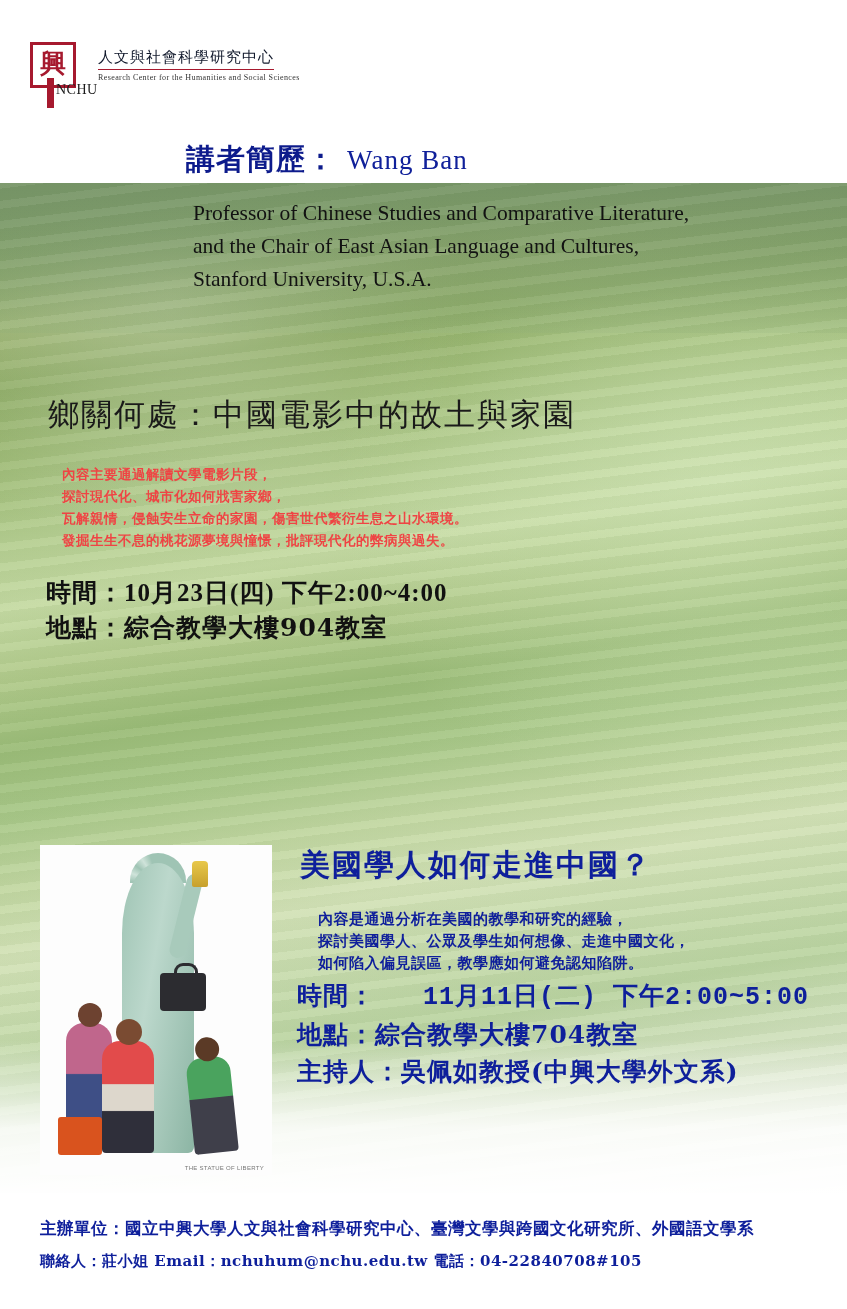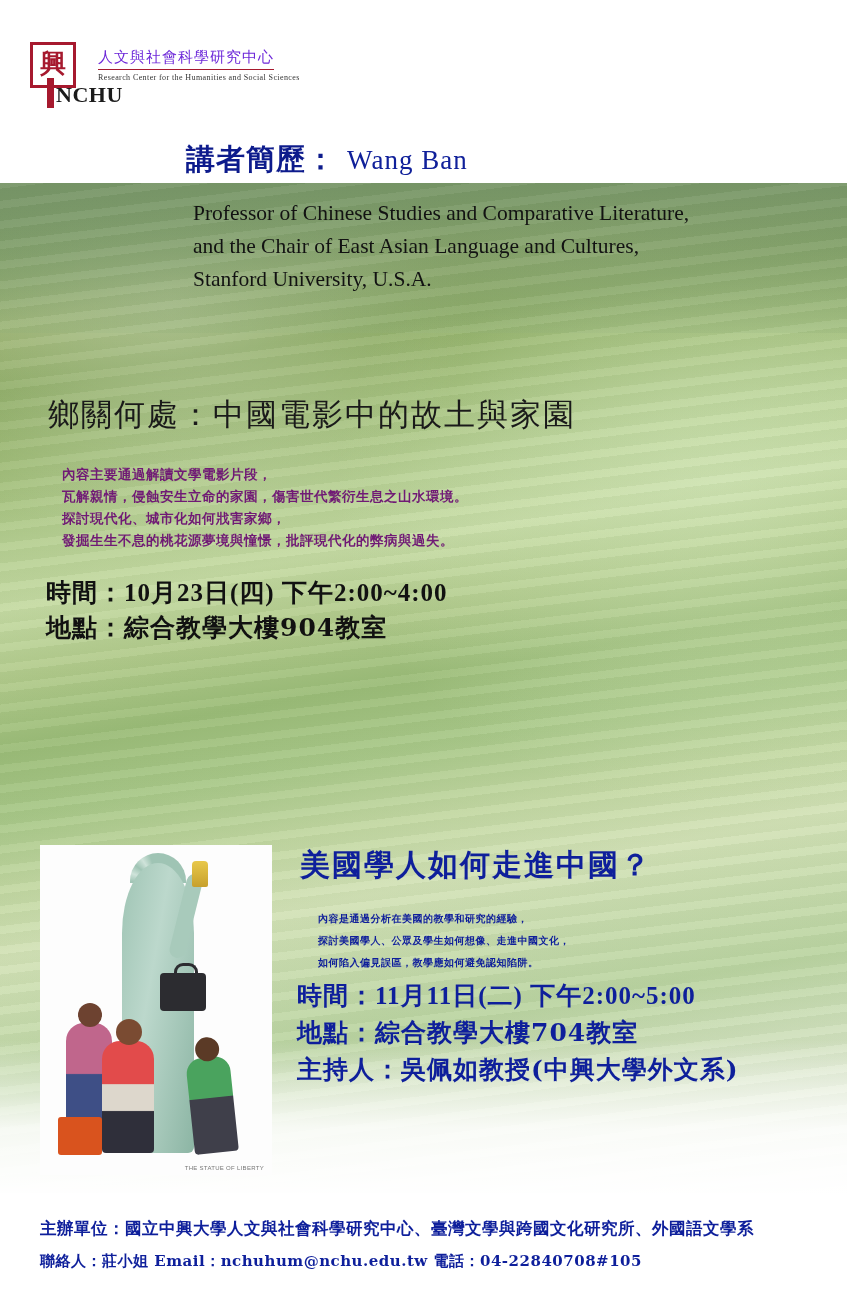--- a/index.html
+++ b/index.html
@@ -119,32 +119,32 @@
     width: 7px;
     height: 30px;
     background: #a6192e;
   }
   .logo-mark .nchu {
     position: absolute;
     left: 26px;
     top: 40px;
     color: #1b1b1b;
     font-family: "Liberation Serif", serif;
-    font-weight: bold;
-    font-size: 22px;
+    font-weight: normal;
+    font-size: 14px;
     letter-spacing: 0.5px;
   }
   .logo-text {
     margin-left: 10px;
     padding-top: 6px;
   }
   .logo-text .cn {
     font-family: "DejaVu Serif", serif;
     font-size: 15px;
-    color: #6d28d9;
+    color: #0f172a;
     letter-spacing: 1px;
     border-bottom: 1px solid #a6192e;
     padding-bottom: 2px;
     display: inline-block;
   }
   .logo-text .en {
     margin-top: 3px;
     font-family: "Liberation Serif", serif;
     font-size: 8px;
     color: #333333;
@@ -192,21 +192,21 @@
     letter-spacing: 2px;
     white-space: nowrap;
   }
   .talk1-abstract {
     position: absolute;
     left: 62px;
     top: 463px;
     font-family: "DejaVu Serif", serif;
     font-size: 13.5px;
     line-height: 22px;
-    color: #701a75;
+    color: #ef4444;
     font-weight: bold;
     letter-spacing: 0.5px;
   }
   .talk1-details {
     position: absolute;
     left: 46px;
     top: 575px;
     font-family: "DejaVu Serif", serif;
     font-size: 25px;
     line-height: 35px;
@@ -228,39 +228,40 @@
     font-weight: bold;
     color: #0e1f9b;
     letter-spacing: 2px;
     white-space: nowrap;
   }
   .talk2-abstract {
     position: absolute;
     left: 318px;
     top: 908px;
     font-family: "DejaVu Serif", serif;
-    font-size: 10px;
+    font-size: 15px;
     line-height: 22px;
     color: #0f1f9b;
     font-weight: bold;
     letter-spacing: 0.5px;
   }
   .talk2-details {
     position: absolute;
     left: 297px;
     top: 977px;
     font-family: "DejaVu Serif", serif;
     font-size: 25px;
     line-height: 37px;
     color: #0e1f9b;
     font-weight: bold;
     letter-spacing: 1px;
   }
   .talk2-details .num {
-    font-family: Liberation Serif, serif;
+    font-family: Liberation Mono, monospace;
+    margin-left: 48px;
   }
 
   
   .illustration {
     position: absolute;
     left: 40px;
     top: 845px;
     width: 232px;
     height: 330px;
     background: #fdfdfd;
@@ -463,22 +464,22 @@
   </div>
   <div class="speaker-affil">
     <div>Professor of Chinese Studies and Comparative Literature,</div>
     <div>and the Chair of East Asian Language and Cultures,</div>
     <div>Stanford University, U.S.A.</div>
   </div>
 
   <div class="talk1-title">鄉關何處：中國電影中的故土與家園</div>
   <div class="talk1-abstract">
     <div>內容主要通過解讀文學電影片段，</div>
+    <div>探討現代化、城市化如何戕害家鄉，</div>
     <div>瓦解親情，侵蝕安生立命的家園，傷害世代繁衍生息之山水環境。</div>
-    <div>探討現代化、城市化如何戕害家鄉，</div>
     <div>發掘生生不息的桃花源夢境與憧憬，批評現代化的弊病與過失。</div>
   </div>
   <div class="talk1-details">
     <div>
       <span>時間：</span><span class="num">10月23日(四) 下午2:00~4:00</span>
     </div>
     <div>
       <span>地點：</span><span>綜合教學大樓904教室</span>
     </div>
   </div>

